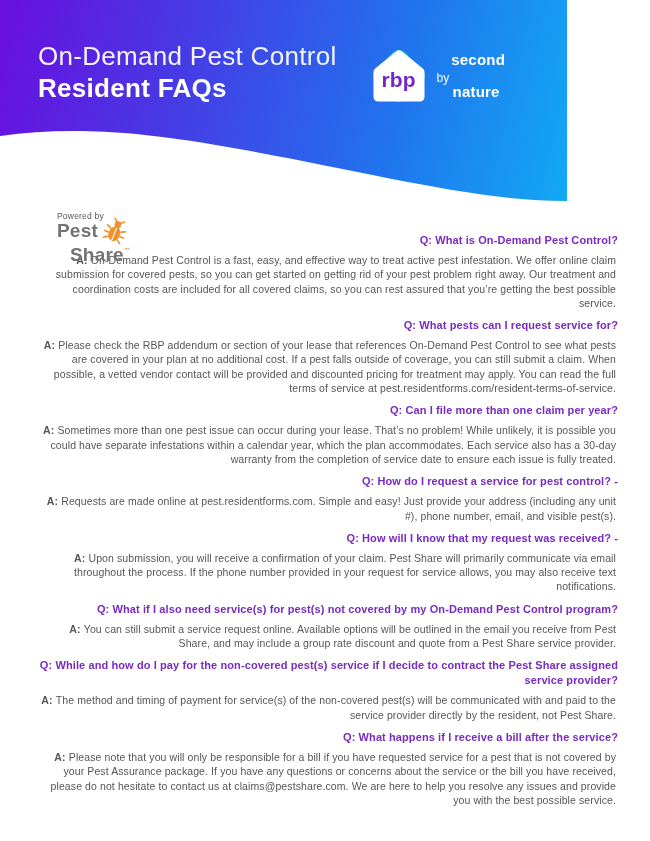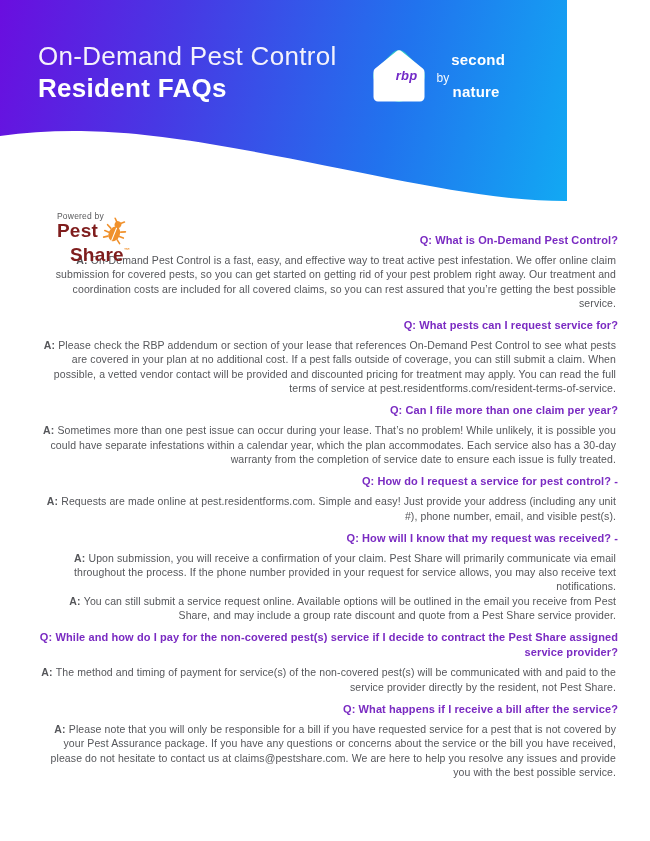--- a/index.html
+++ b/index.html
@@ -33,39 +33,38 @@
 
   
   .brand-lockup { position: absolute; top: 47px; right: 62px; display: flex; align-items: center; gap: 9px; }
   .rbp-badge { position: relative; width: 58px; height: 58px; }
   .rbp-diamond {
     position: absolute; left: 8px; top: 8px; width: 42px; height: 42px;
     background: #2EC7C9; border-radius: 9px; transform: rotate(45deg);
   }
   .rbp-house { position: absolute; left: 0; top: 0; }
   .rbp-text {
-    position: absolute; left: 8px; top: 21px; width: 100%;
-    text-align: center; font-size: 13px; font-weight: 700; color: #7229C7;
+    position: absolute; left: 0; top: 21px; width: 100%;
+    text-align: center; font-size: 21px; font-weight: 700; color: #7229C7;
     letter-spacing: 0.2px;
-    font-style: italic;
   }
   .sn-logo { color: #ffffff; line-height: 14px; }
   .sn-row1 { display: flex; align-items: flex-start; }
   .sn-by { font-size: 12px; font-weight: 400; margin: 18px 2px 0 0; opacity: 0.95; }
   .sn-word { font-size: 15px; font-weight: 700; letter-spacing: 0.2px; }
   .sn-row2 { margin-left: 16px; }
 
   
   .wave { position: absolute; left: 0; bottom: 0; width: 650px; height: 80px; display: block; }
 
   
   .pestshare { position: absolute; left: 57px; top: 163px; width: 120px; margin-top: 48px; }
   .powered-by { font-size: 8.5px; color: #58595B; letter-spacing: 0.2px; margin-bottom: 2px; }
   .ps-row { display: flex; align-items: flex-start; }
-  .ps-word { font-size: 19px; font-weight: 700; color: #7f1d1d; line-height: 15px; letter-spacing: 0.2px; }
+  .ps-word { font-size: 19px; font-weight: 700; color: #737373; line-height: 15px; letter-spacing: 0.2px; }
   .ps-bug { margin: -6px 0 0 4px; }
   .ps-share-row { margin-left: 13px; }
   .ps-tm { font-size: 6px; vertical-align: 9px; font-weight: 700; color: #F0912C; }
 
   
   .content { padding: 19px 24px 30px 36px; width: 650px; text-align: right; }
   .faq-q {
     color: #7A2BC2; font-size: 11px; font-weight: 700;
     line-height: 15px; margin: 8px 0 5px 0; letter-spacing: 0.1px;
     max-width: 582px;
@@ -153,20 +152,21 @@
       <h3 class="faq-q"><span>Q: How do I request a service for pest control?</span> <span class="collapse-dash">-</span></h3>
       <p class="faq-a"><span class="a-prefix">A:</span><span>Requests are made online at pest.residentforms.com. Simple and easy! Just provide your address (including any unit #), phone number, email, and visible pest(s).</span></p>
     </section>
 
     <section>
       <h3 class="faq-q"><span>Q: How will I know that my request was received?</span> <span class="collapse-dash">-</span></h3>
       <p class="faq-a"><span class="a-prefix">A:</span><span>Upon submission, you will receive a confirmation of your claim. Pest Share will primarily communicate via email throughout the process. If the phone number provided in your request for service allows, you may also receive text notifications.</span></p>
     </section>
 
     <section>
+      <h3 class="faq-q">Q: What if I also need service(s) for pest(s) not covered by my On-Demand Pest Control program?</h3>
       <p class="faq-a"><span class="a-prefix">A:</span><span>You can still submit a service request online. Available options will be outlined in the email you receive from Pest Share, and may include a group rate discount and quote from a Pest Share service provider.</span></p>
     </section>
 
     <section>
       <h3 class="faq-q">Q: While and how do I pay for the non-covered pest(s) service if I decide to contract the Pest Share assigned service provider?</h3>
       <p class="faq-a"><span class="a-prefix">A:</span><span>The method and timing of payment for service(s) of the non-covered pest(s) will be communicated with and paid to the service provider directly by the resident, not Pest Share.</span></p>
     </section>
 
     <section>
       <h3 class="faq-q">Q: What happens if I receive a bill after the service?</h3>

